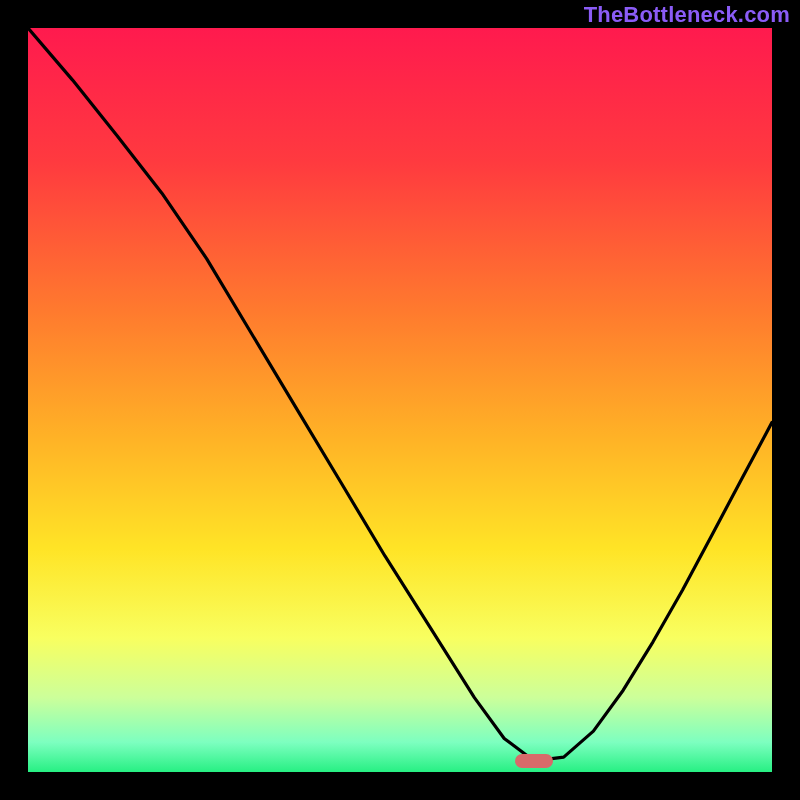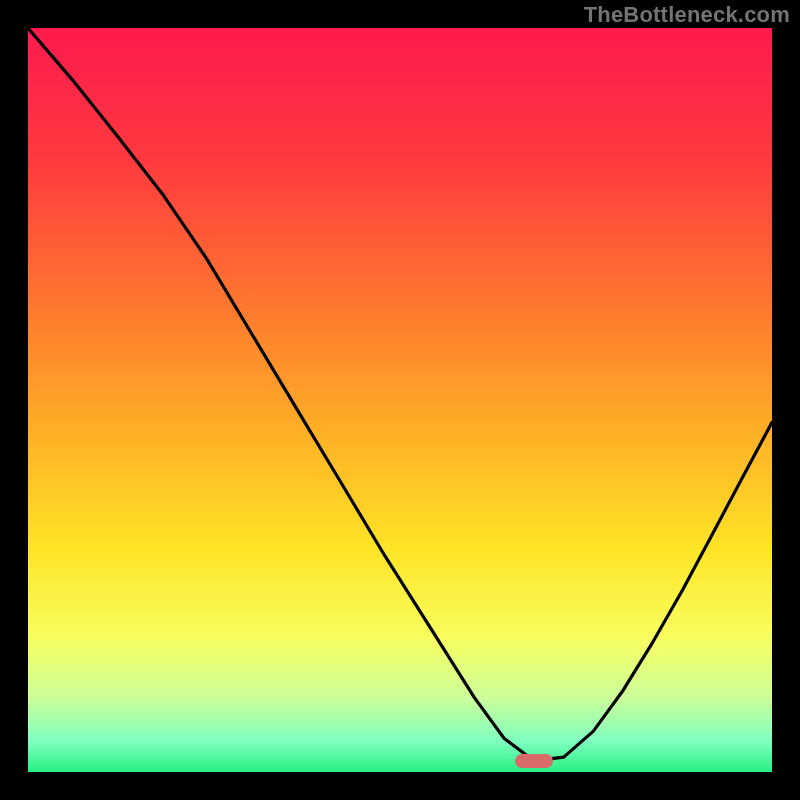--- a/index.html
+++ b/index.html
@@ -33,21 +33,21 @@
     width: 100%;
     height: 100%;
   }
   .watermark {
     position: absolute;
     top: 2px;
     right: 10px;
     font-family: Arial, Helvetica, sans-serif;
     font-size: 22px;
     font-weight: 600;
-    color: #737373;
+    color: #8b5cf6;
     letter-spacing: 0.2px;
   }
   svg.curve {
     position: absolute;
     left: 0;
     top: 0;
     width: 100%;
     height: 100%;
   }
   .marker {

